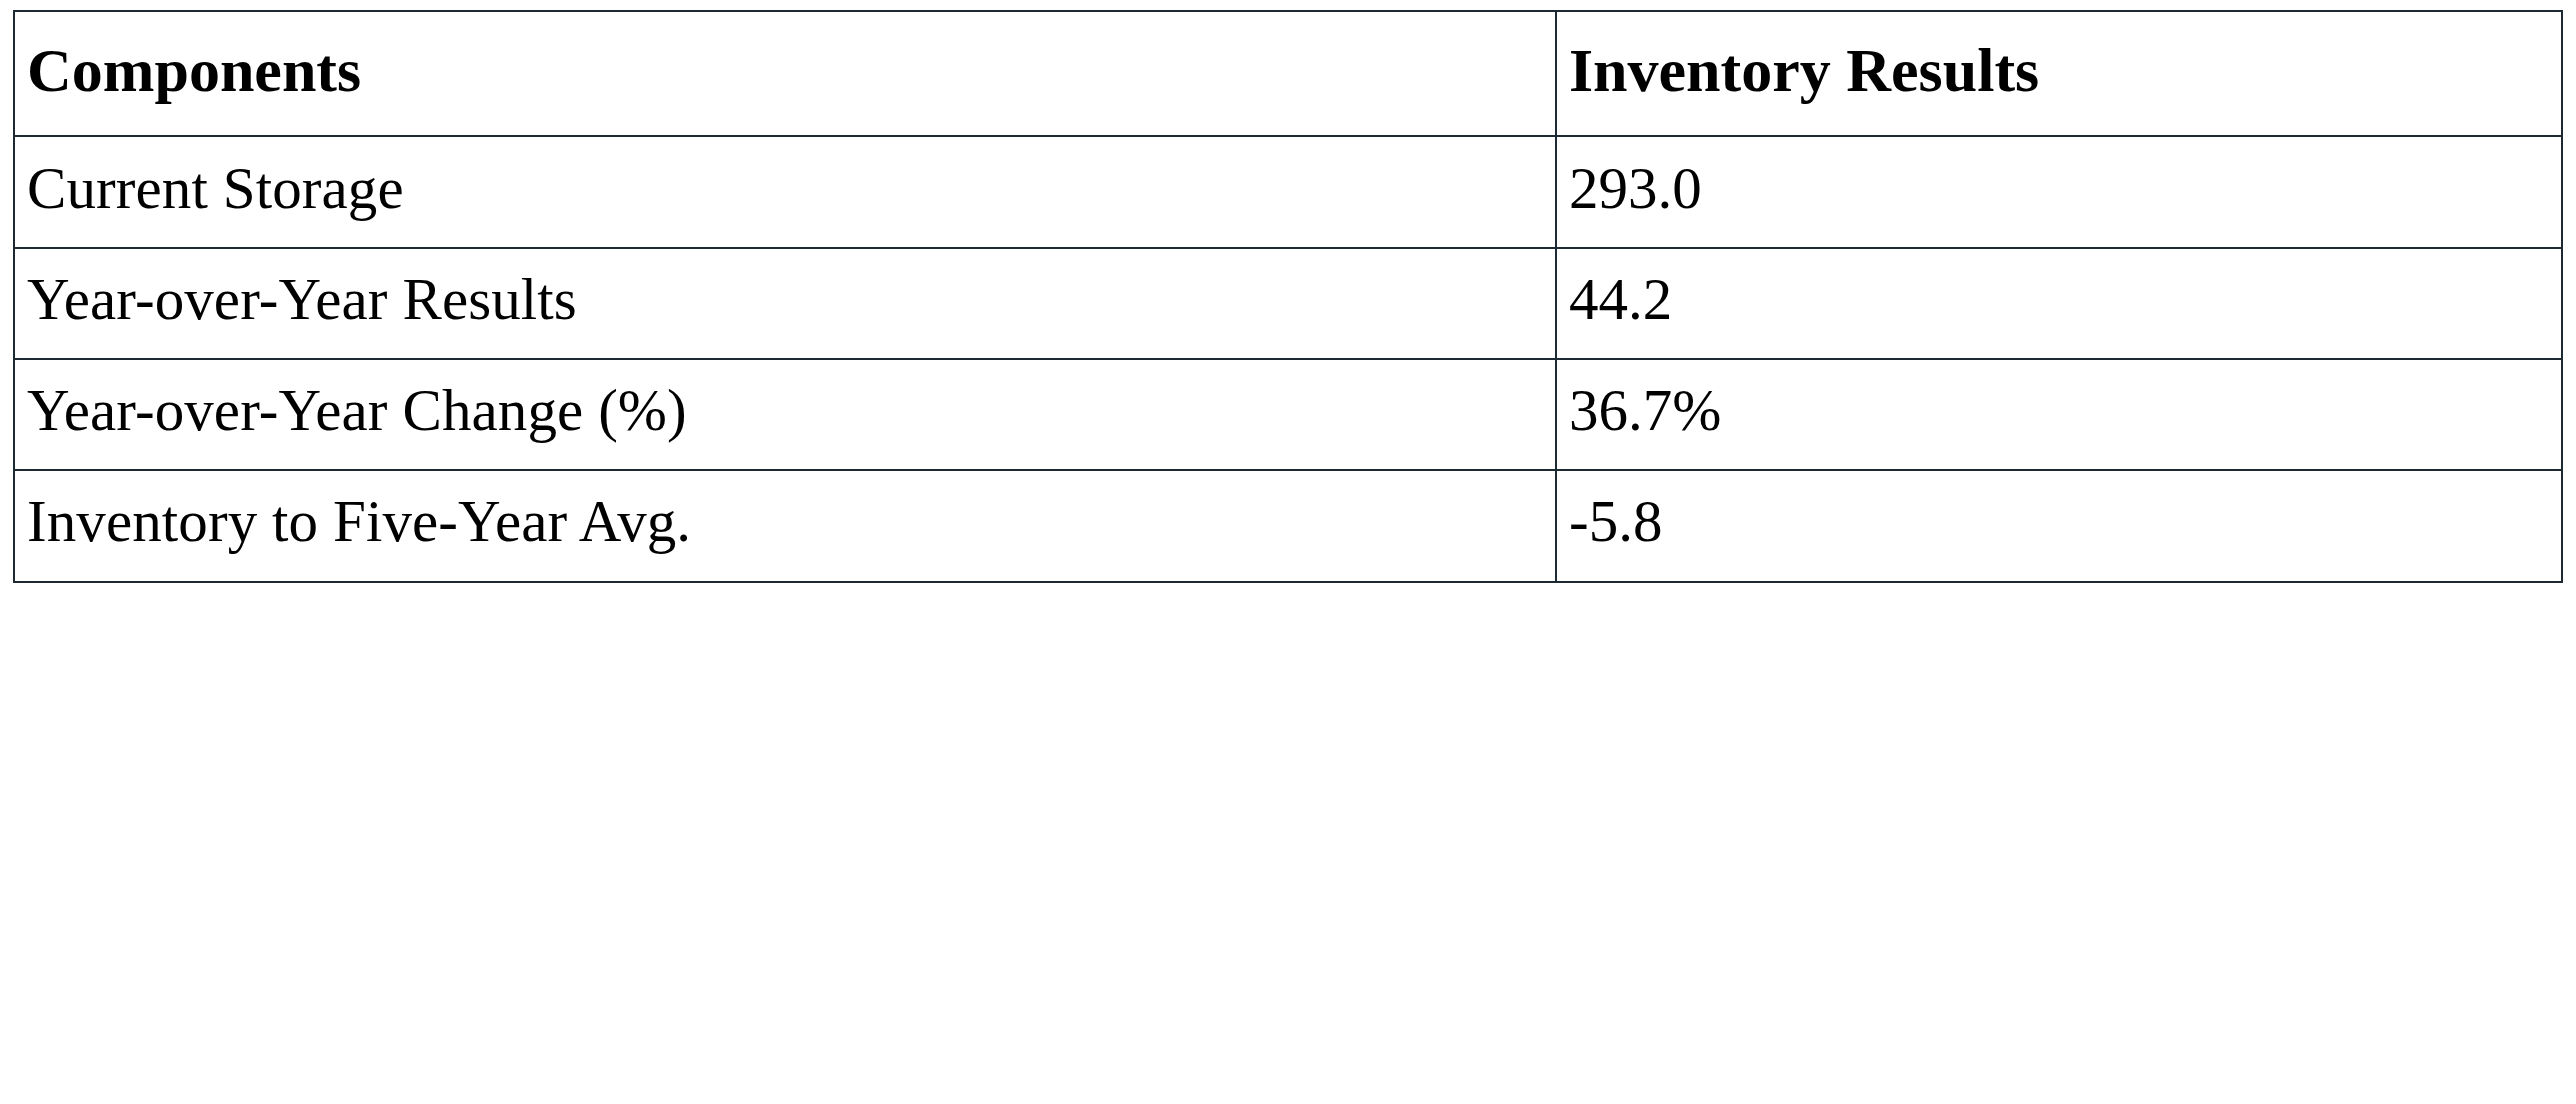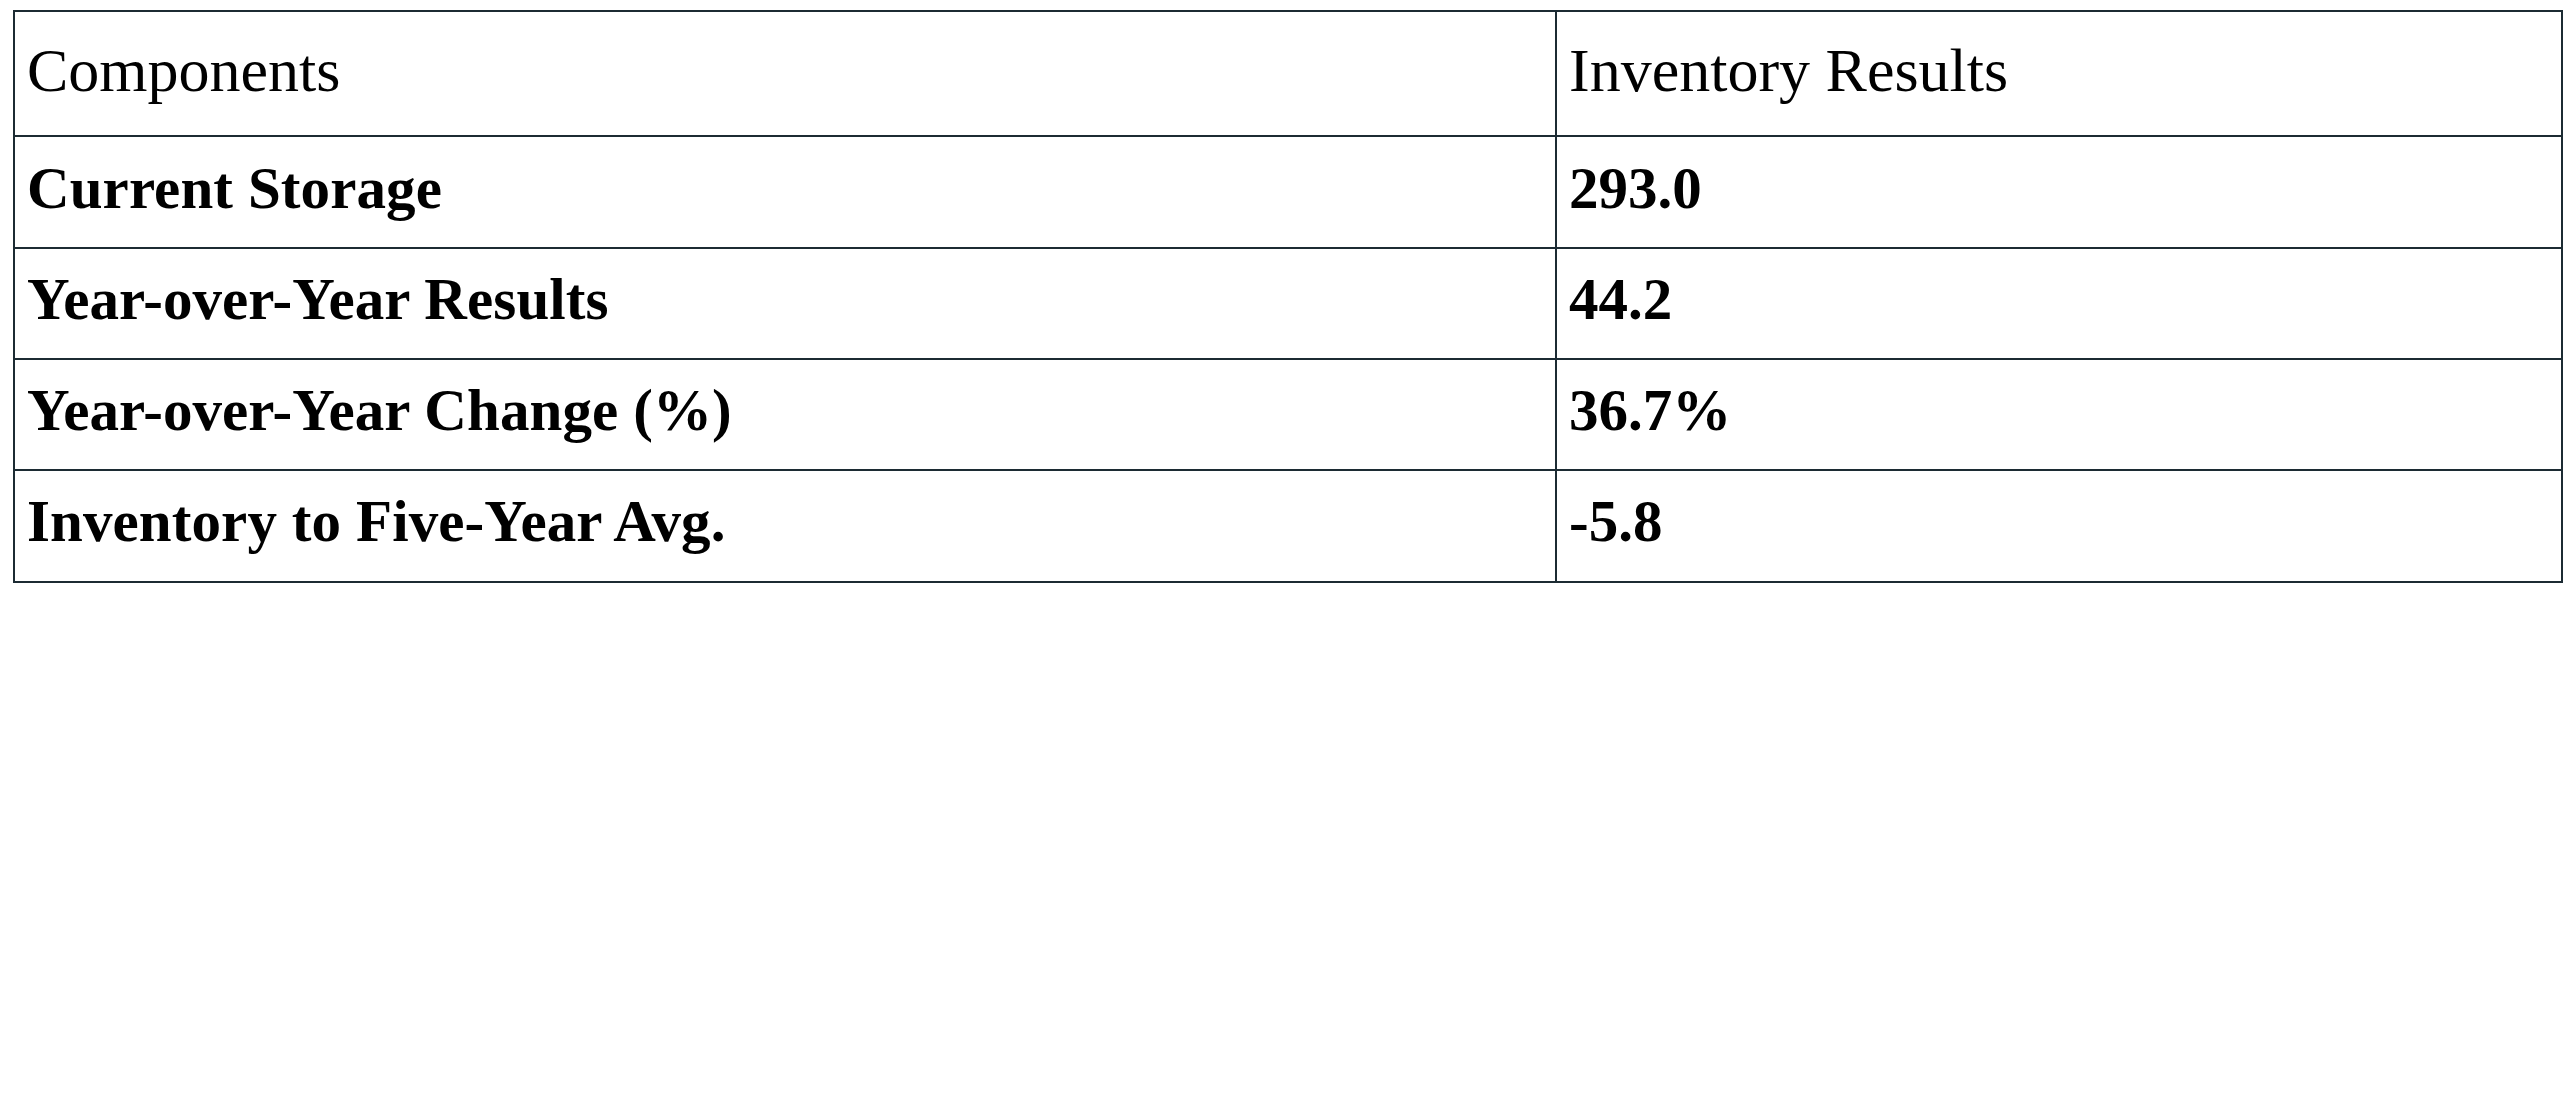--- a/index.html
+++ b/index.html
@@ -28,25 +28,25 @@
   }
   table.inventory-table col.col-components { width: 1542px; }
   table.inventory-table col.col-results { width: 1006px; }
 
   table.inventory-table th,
   table.inventory-table td {
     border: 2.2px solid #1c2b33;
     vertical-align: middle;
     padding: 4.4px 11.8px 7.4px 11.8px;
     text-align: left;
-    font-weight: bold;
+    font-weight: normal;
     white-space: nowrap;
   }
   table.inventory-table thead th {
-    font-weight: normal;
+    font-weight: bold;
     font-size: 62px;
     line-height: 1.05;
     height: 110px;
     padding-top: 2.9px;
     padding-bottom: 10.3px;
   }
   table.inventory-table tbody td {
     font-size: 59px;
     line-height: 1.05;
     height: 99px;

